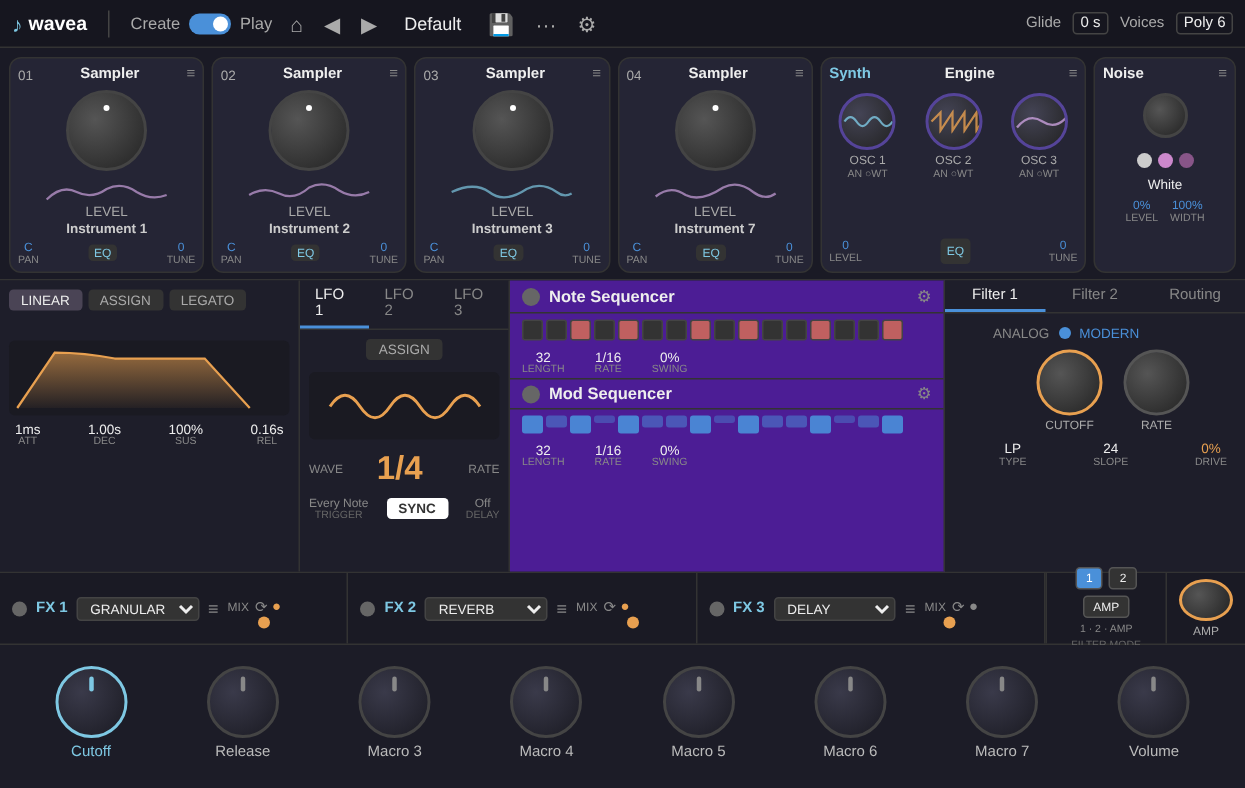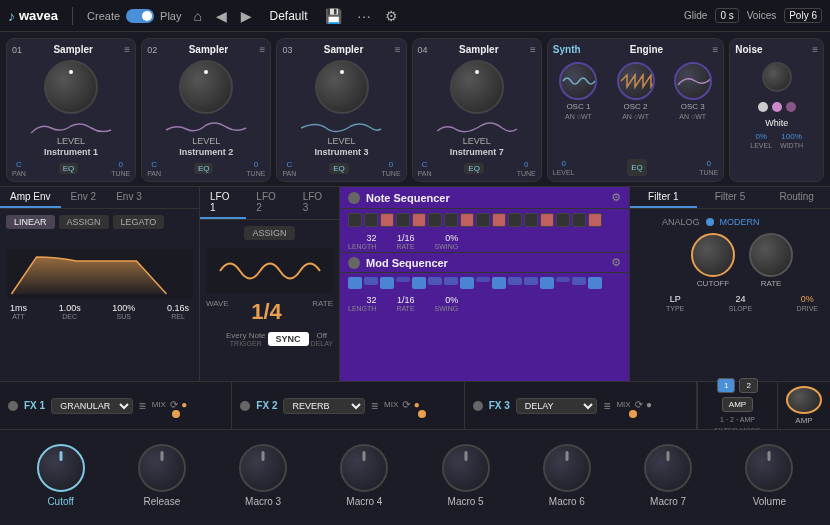--- a/index.html
+++ b/index.html
@@ -240,21 +240,21 @@
       height: 45px; background: #1a1a22; border-radius: 4px;
       position: relative; overflow: hidden;
       display: flex; align-items: center; justify-content: center;
     }
     .lfo-rate-display {
       display: flex; align-items: center; justify-content: flex-end;
       padding-right: 8px;
     }
     .lfo-rate-val { font-size: 22px; color: #e8a050; font-weight: bold; }
     .lfo-trigger-row {
-      display: flex; align-items: center; justify-content: space-between; margin-left: 20px;
+      display: flex; align-items: center; justify-content: space-between;
     }
     .lfo-trigger-label { font-size: 8px; color: #888; }
     .sync-btn {
       background: #ffffff; color: #333; border: none; border-radius: 3px;
       padding: 2px 8px; font-size: 9px; cursor: pointer; font-weight: bold;
     }
 
     
     .seq-section {
       flex: 1;
@@ -276,21 +276,21 @@
     }
     .seq-step {
       width: 14px; height: 14px; border-radius: 2px; background: #333;
       border: 1px solid #444;
     }
     .seq-step.active { background: #c06060; }
 
     .seq-params {
       display: flex; padding: 2px 8px; gap: 20px;
     }
-    .seq-param { display: flex; flex-direction: column; align-items: flex-end; }
+    .seq-param { display: flex; flex-direction: column; align-items: center; }
     .seq-val { color: #eee; font-size: 9px; }
     .seq-label { color: #888; font-size: 7px; }
 
     .mod-seq-header {
       display: flex; align-items: center; padding: 3px 8px;
       border-top: 1px solid #333; border-bottom: 1px solid #333; gap: 6px;
     }
     .mod-steps {
       display: flex; padding: 4px 8px; gap: 2px;
     }
@@ -653,25 +653,20 @@
           <span class="param-label">WIDTH</span>
         </div>
       </div>
     </div>
 
   </div>
 
   <div class="middle-row">
 
     <div class="env-section">
-      <div class="section-tabs">
-        <div class="section-tab active">Amp Env</div>
-        <div class="section-tab">Env 2</div>
-        <div class="section-tab">Env 3</div>
-      </div>
       <div class="env-controls">
         <div class="env-mode-row">
           <button class="env-mode-btn active">LINEAR</button>
           <button class="env-mode-btn">ASSIGN</button>
           <button class="env-mode-btn">LEGATO</button>
         </div>
         <div class="envelope-display">
           <svg width="100%" height="50" viewBox="0 0 186 50">
             <defs>
               <linearGradient id="envGrad" x1="0" y1="0" x2="0" y2="1">
@@ -711,21 +706,21 @@
       </div>
       <div class="lfo-content">
         <div style="display:flex;justify-content:center;margin-bottom:2px">
           <button class="env-mode-btn">ASSIGN</button>
         </div>
         <div class="lfo-wave-display">
           <svg width="110" height="40" viewBox="0 0 110 40">
             <path d="M5 20 Q15 5 25 20 Q35 35 45 20 Q55 5 65 20 Q75 35 85 20 Q95 5 105 20" stroke="#e8a050" stroke-width="2" fill="none"></path>
           </svg>
         </div>
-        <div style="display:flex;justify-content:space-between;align-items:flex-start">
+        <div style="display:flex;justify-content:space-between;align-items:center">
           <span style="font-size:8px;color:#888">WAVE</span>
           <div class="lfo-rate-display">
             <span class="lfo-rate-val">1/4</span>
           </div>
           <span style="font-size:8px;color:#888">RATE</span>
         </div>
         <div class="lfo-trigger-row">
           <div style="display:flex;flex-direction:column;align-items:center">
             <span class="lfo-trigger-label">Every Note</span>
             <span style="font-size:7px;color:#666">TRIGGER</span>
@@ -813,21 +808,21 @@
         <div class="seq-param">
           <span class="seq-val">0%</span>
           <span class="seq-label">SWING</span>
         </div>
       </div>
     </div>
 
     <div class="filter-section">
       <div class="filter-tabs">
         <div class="filter-tab active">Filter 1</div>
-        <div class="filter-tab">Filter 5</div>
+        <div class="filter-tab">Filter 2</div>
         <div class="filter-tab">Routing</div>
       </div>
       <div class="filter-content">
         <div class="filter-mode-row">
           <span class="filter-mode-label">ANALOG</span>
           <div class="filter-led"></div>
           <span style="font-size:9px;color:#4a90d9">MODERN</span>
         </div>
         <div class="filter-knobs-row">
           <div class="filter-knob-item">

